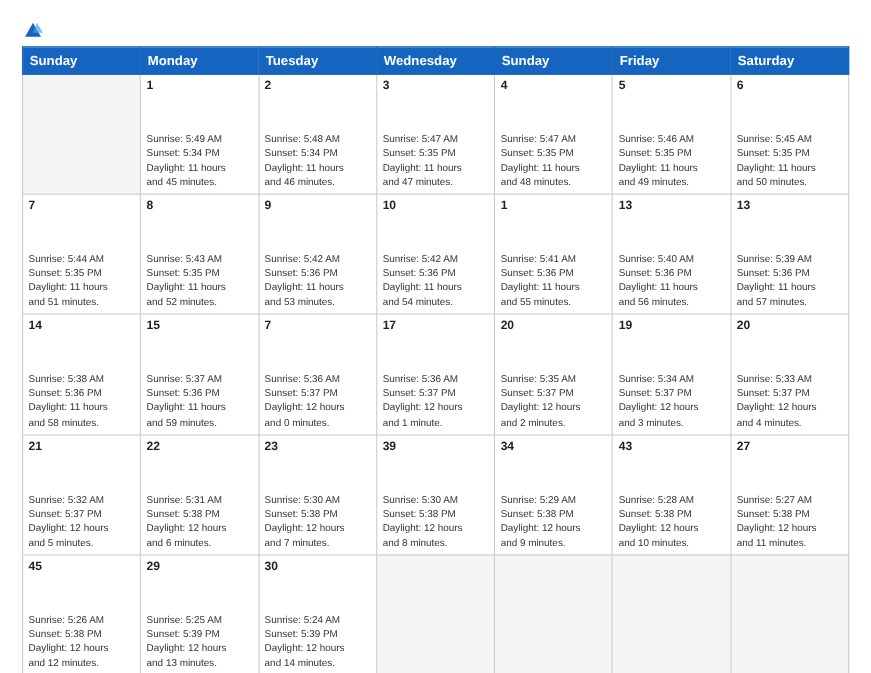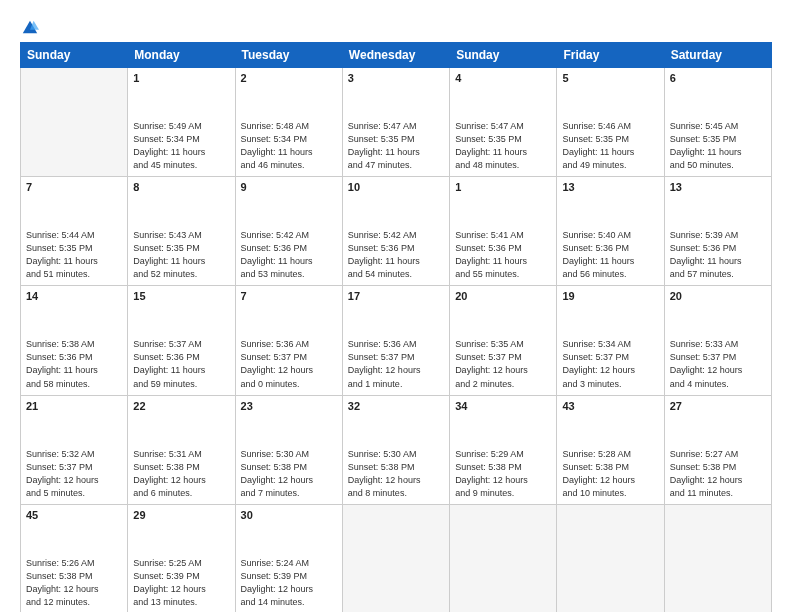--- a/index.html
+++ b/index.html
@@ -229,21 +229,21 @@
           </td>
           <td>
             <span class="day-num">22</span>
             <div class="day-info">Sunrise: 5:31 AM<br>Sunset: 5:38 PM<br>Daylight: 12 hours<br>and 6 minutes.</div>
           </td>
           <td>
             <span class="day-num">23</span>
             <div class="day-info">Sunrise: 5:30 AM<br>Sunset: 5:38 PM<br>Daylight: 12 hours<br>and 7 minutes.</div>
           </td>
           <td>
-            <span class="day-num">32</span>
+            <span class="day-num">39</span>
             <div class="day-info">Sunrise: 5:30 AM<br>Sunset: 5:38 PM<br>Daylight: 12 hours<br>and 8 minutes.</div>
           </td>
           <td>
             <span class="day-num">34</span>
             <div class="day-info">Sunrise: 5:29 AM<br>Sunset: 5:38 PM<br>Daylight: 12 hours<br>and 9 minutes.</div>
           </td>
           <td>
             <span class="day-num">43</span>
             <div class="day-info">Sunrise: 5:28 AM<br>Sunset: 5:38 PM<br>Daylight: 12 hours<br>and 10 minutes.</div>
           </td>

